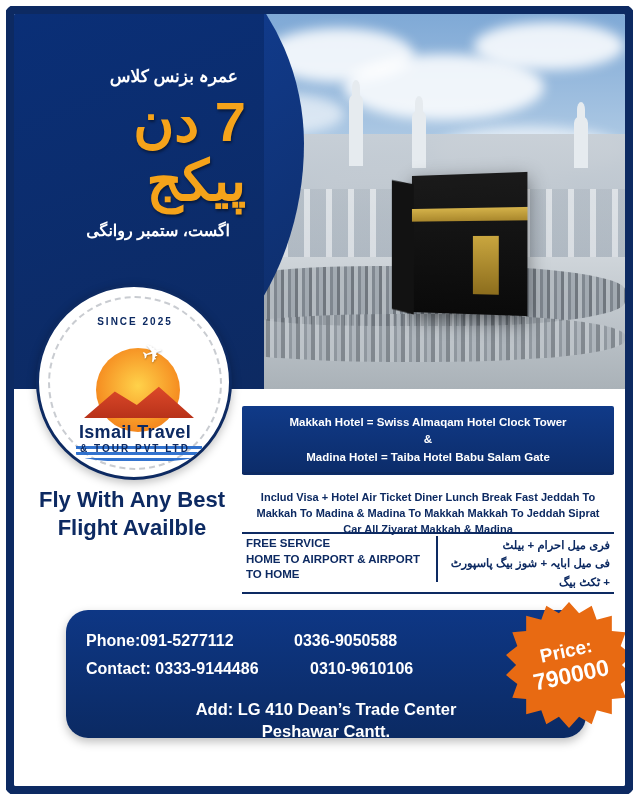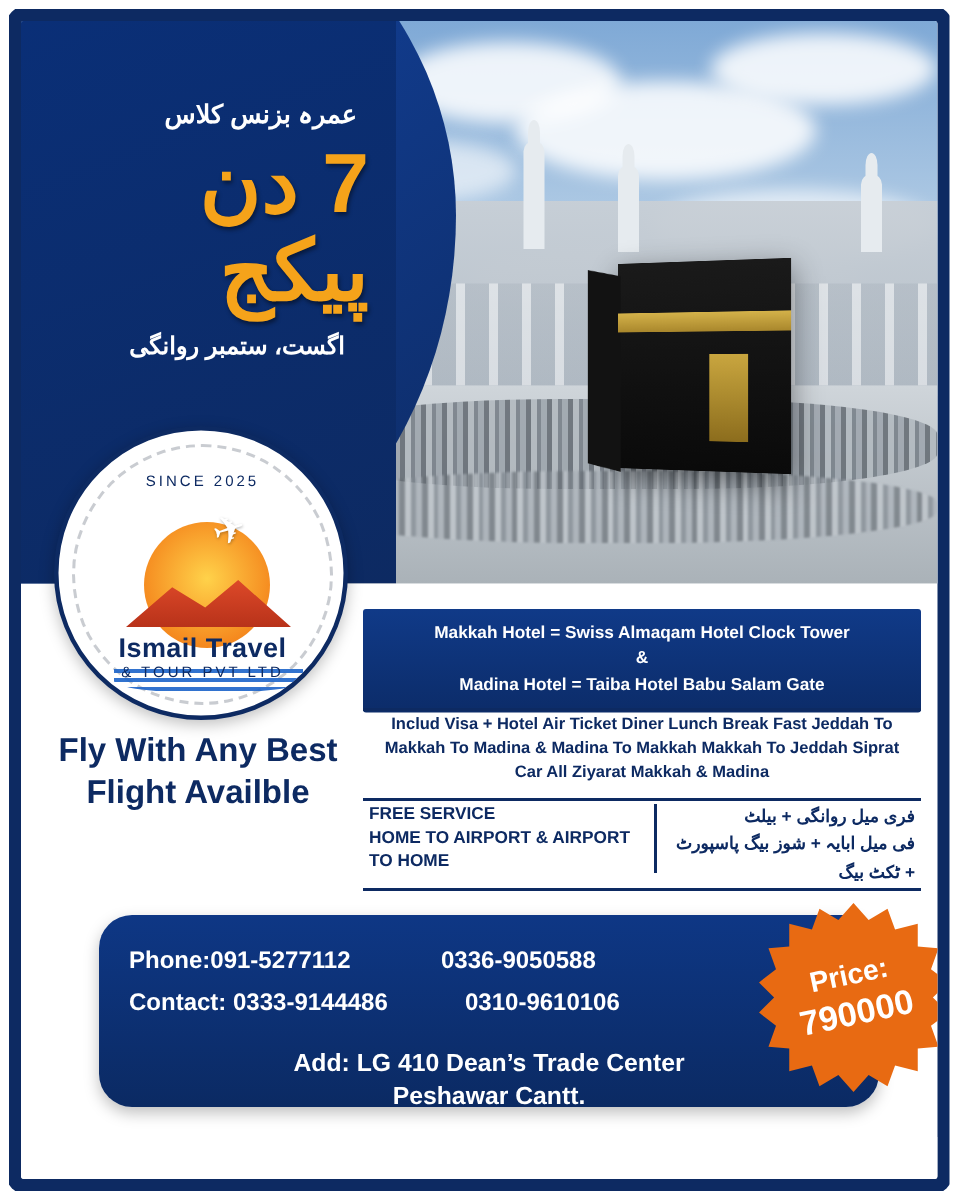--- a/index.html
+++ b/index.html
@@ -224,21 +224,21 @@
   .logo-waves{
     position:absolute; left:26px; top:148px; width:126px; height:16px;
     background:
       repeating-linear-gradient(to bottom,
         #1b63c9 0 3px, transparent 3px 6px);
     opacity:.9;
     border-radius: 0 0 50% 50%;
   }
   .logo-arc-top, .logo-arc-bottom{
     position:absolute; left:0; width:100%; text-align:center;
-    font-size:10px; font-weight:normal; color:#0d2a62; letter-spacing:2px;
+    font-size:10px; font-weight:bold; color:#0d2a62; letter-spacing:2px;
   }
   .logo-arc-top{ top:18px; }
   .logo-arc-bottom{ bottom:14px; }
 
   
   .tagline{
     position:absolute;
     left: 12px; top: 472px;
     width: 212px;
     text-align:center;
@@ -266,21 +266,21 @@
 
   .info-include{
     position:absolute;
     left: 228px; top: 462px;
     width: 372px;
     color:#0d2a62;
     text-align:center;
     font-size: 11px;
     font-weight: bold;
     line-height: 1.45;
-    padding: 0 4px;
+    padding: 14px 4px;
   }
   .divider{
     position:absolute;
     left: 228px;
     width: 372px;
     height: 2px;
     background:#0d2a62;
   }
   .d1{ top: 458px; }
   .d2{ top: 518px; }
@@ -447,21 +447,21 @@
 
     <div class="divider d2"></div>
 
     <div class="free-block">
       <div class="free-left">
         <div>FREE SERVICE</div>
         <div>HOME TO AIRPORT &amp; AIRPORT TO HOME</div>
       </div>
       <div class="free-sep"></div>
       <div class="free-right">
-        <div>فری  میل روانگی + بیلٹ</div>
+        <div>فری  میل احرام + بیلٹ</div>
         <div>فی میل ابایہ + شوز بیگ پاسپورٹ + ٹکٹ بیگ</div>
       </div>
     </div>
 
     <div class="divider d3"></div>
 
     <div class="contact-panel">
       <div class="phone-row">
         <span class="lbl">Phone:091-5277112</span>
         <span>0336-9050588</span>

